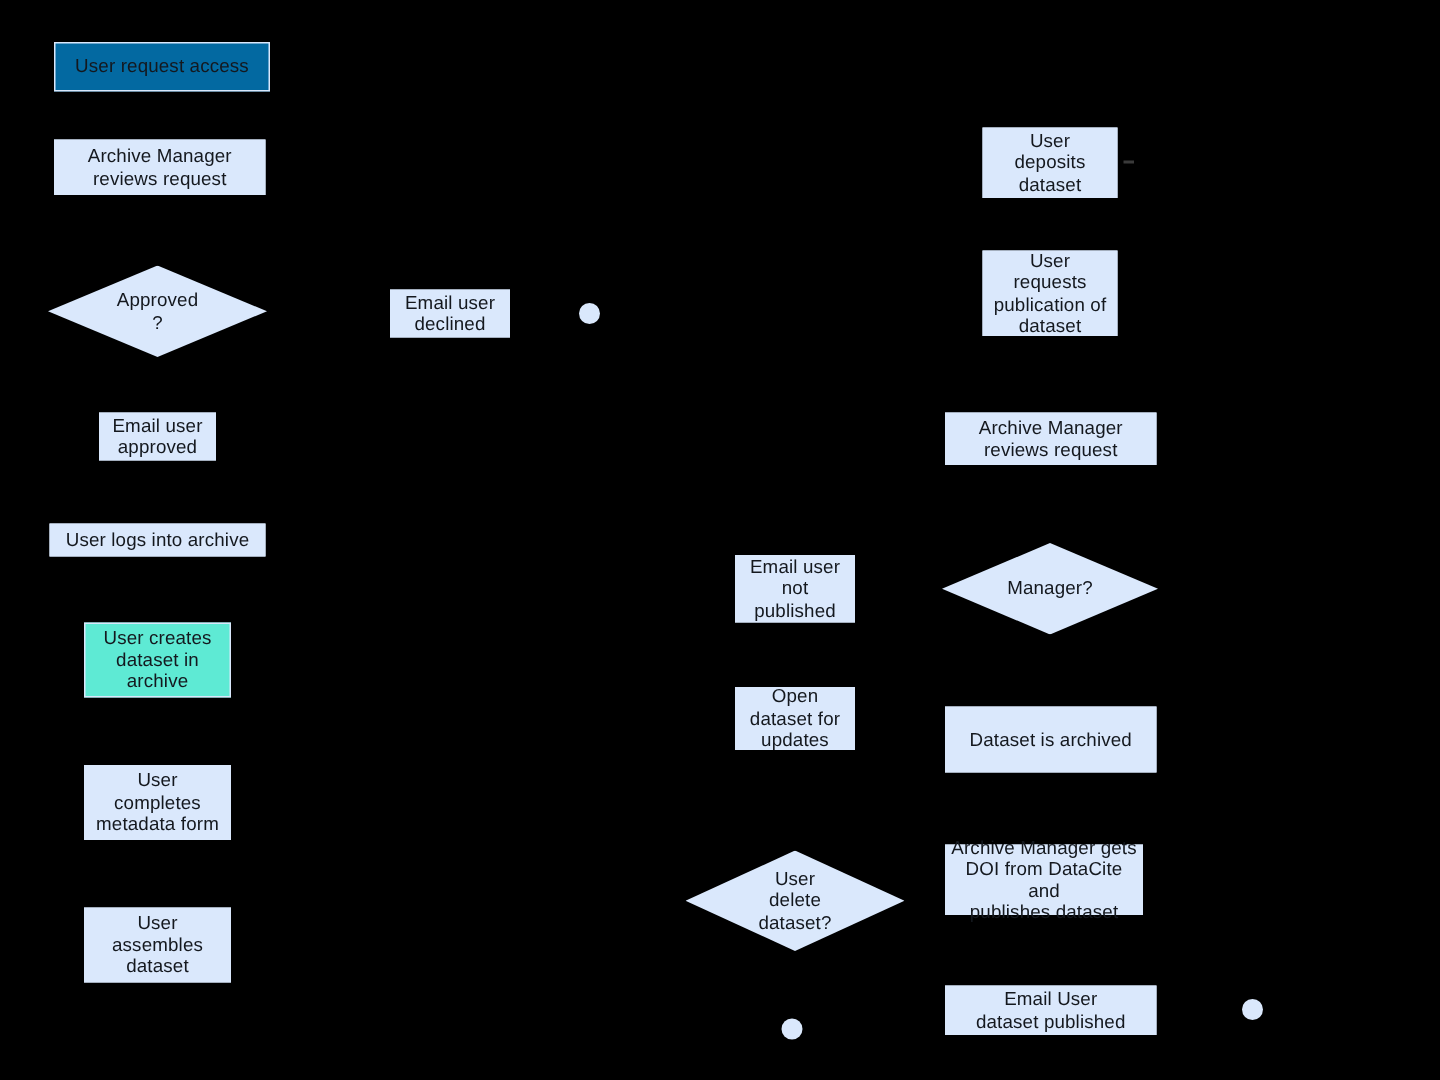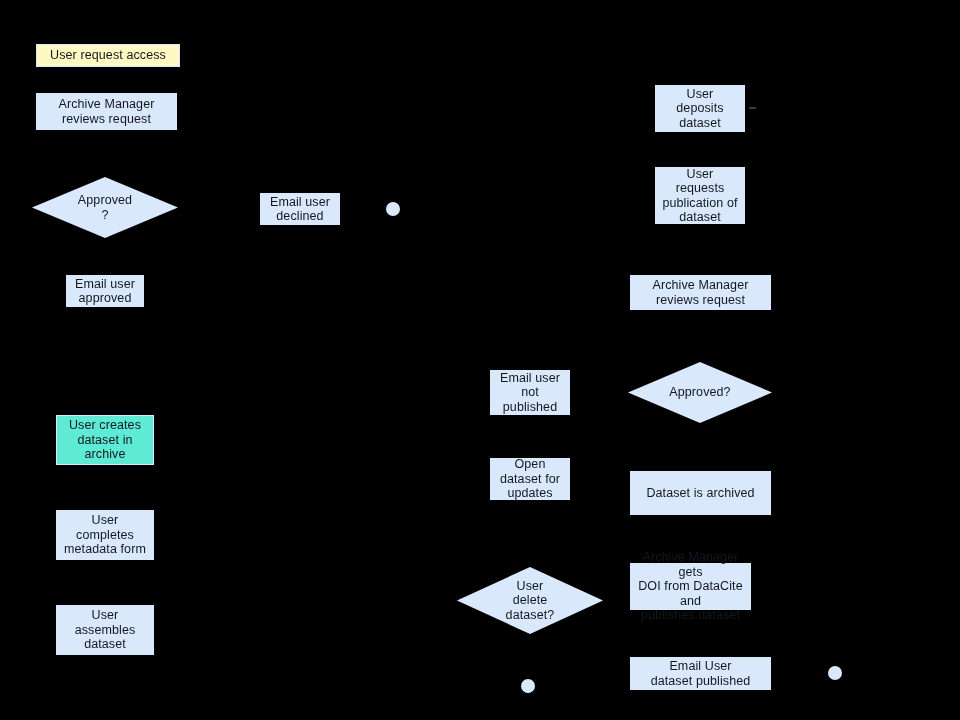--- a/index.html
+++ b/index.html
@@ -66,40 +66,43 @@
   
   .stub {
     position: absolute;
     background: #3a3a3a;
   }
 </style>
 </head>
 <body>
 
 <div id="canvas" style="width: 960px; height: 720px; background: rgb(0, 0, 0);">
-    <div class="node rect" style="left: 36px; top: 28px; width: 144px; height: 23px; color: rgb(20, 24, 30); background: #fef9c3; border-color: rgb(218, 232, 252); margin-top: 16px;">
+    <div class="node rect" style="left: 36px; top: 28px; width: 144px; height: 33px; color: rgb(20, 24, 30); background: #0369a1; border-color: rgb(218, 232, 252);">
       <span class="lbl">User request access</span>
     </div>
     <div class="node rect" style="left: 36px; top: 93px; width: 141px; height: 37px; color: rgb(20, 24, 30); background: rgb(218, 232, 252); border-color: rgb(218, 232, 252);">
       <span class="lbl">Archive Manager
 reviews request</span>
     </div>
     <div class="node diamond" style="left: 32px; top: 177px; width: 146px; height: 61px; color: rgb(20, 24, 30);">
       <div class="dshape" style="background: rgb(218, 232, 252);"></div>
       <span class="lbl">Approved
 ?</span>
     </div>
     <div class="node rect" style="left: 260px; top: 193px; width: 80px; height: 32px; color: rgb(20, 24, 30); background: rgb(218, 232, 252); border-color: rgb(218, 232, 252);">
       <span class="lbl">Email user
 declined</span>
     </div>
     <div class="circle" style="left: 386px; top: 202px; width: 14px; height: 14px; background: rgb(218, 232, 252);"></div>
     <div class="node rect" style="left: 66px; top: 275px; width: 78px; height: 32px; color: rgb(20, 24, 30); background: rgb(218, 232, 252); border-color: rgb(218, 232, 252);">
       <span class="lbl">Email user
 approved</span>
+    </div>
+    <div class="node rect" style="left: 33px; top: 349px; width: 144px; height: 22px; color: rgb(20, 24, 30); background: rgb(218, 232, 252); border-color: rgb(218, 232, 252);">
+      <span class="lbl">User logs into archive</span>
     </div>
     <div class="node rect" style="left: 56px; top: 415px; width: 98px; height: 50px; color: rgb(20, 24, 30); background: #5eead4; border-color: rgb(218, 232, 252);">
       <span class="lbl">User creates
 dataset in
 archive</span>
     </div>
     <div class="node rect" style="left: 56px; top: 510px; width: 98px; height: 50px; color: rgb(20, 24, 30); background: rgb(218, 232, 252); border-color: rgb(218, 232, 252);">
       <span class="lbl">User
 completes
 metadata form</span>
@@ -119,42 +122,42 @@
 requests
 publication of
 dataset</span>
     </div>
     <div class="node rect" style="left: 630px; top: 275px; width: 141px; height: 35px; color: rgb(20, 24, 30); background: rgb(218, 232, 252); border-color: rgb(218, 232, 252);">
       <span class="lbl">Archive Manager
 reviews request</span>
     </div>
     <div class="node diamond" style="left: 628px; top: 362px; width: 144px; height: 61px; color: rgb(20, 24, 30);">
       <div class="dshape" style="background: rgb(218, 232, 252);"></div>
-      <span class="lbl">Approved?</span>
+      <span class="lbl">Manager?</span>
     </div>
     <div class="node rect" style="left: 490px; top: 370px; width: 80px; height: 45px; color: rgb(20, 24, 30); background: rgb(218, 232, 252); border-color: rgb(218, 232, 252);">
       <span class="lbl">Email user
 not
 published</span>
     </div>
     <div class="node rect" style="left: 630px; top: 471px; width: 141px; height: 44px; color: rgb(20, 24, 30); background: rgb(218, 232, 252); border-color: rgb(218, 232, 252);">
       <span class="lbl">Dataset is archived</span>
     </div>
     <div class="node rect" style="left: 490px; top: 458px; width: 80px; height: 42px; color: rgb(20, 24, 30); background: rgb(218, 232, 252); border-color: rgb(218, 232, 252);">
       <span class="lbl">Open
 dataset for
 updates</span>
     </div>
     <div class="node diamond" style="left: 457px; top: 567px; width: 146px; height: 67px; color: rgb(20, 24, 30);">
       <div class="dshape" style="background: rgb(218, 232, 252);"></div>
       <span class="lbl">User
 delete
 dataset?</span>
     </div>
-    <div class="node rect" style="left: 630px; top: 563px; width: 121px; height: 47px; color: rgb(20, 24, 30); background: rgb(218, 232, 252); border-color: rgb(218, 232, 252); justify-content: center;">
+    <div class="node rect" style="left: 630px; top: 563px; width: 132px; height: 47px; color: rgb(20, 24, 30); background: rgb(218, 232, 252); border-color: rgb(218, 232, 252); justify-content: center;">
       <span class="lbl">Archive Manager gets
 DOI from DataCite and
 publishes dataset</span>
     </div>
     <div class="node rect" style="left: 630px; top: 657px; width: 141px; height: 33px; color: rgb(20, 24, 30); background: rgb(218, 232, 252); border-color: rgb(218, 232, 252);">
       <span class="lbl">Email User
 dataset published</span>
     </div>
     <div class="circle" style="left: 521px; top: 679px; width: 14px; height: 14px; background: rgb(218, 232, 252);"></div>
     <div class="circle" style="left: 828px; top: 666px; width: 14px; height: 14px; background: rgb(218, 232, 252);"></div>

